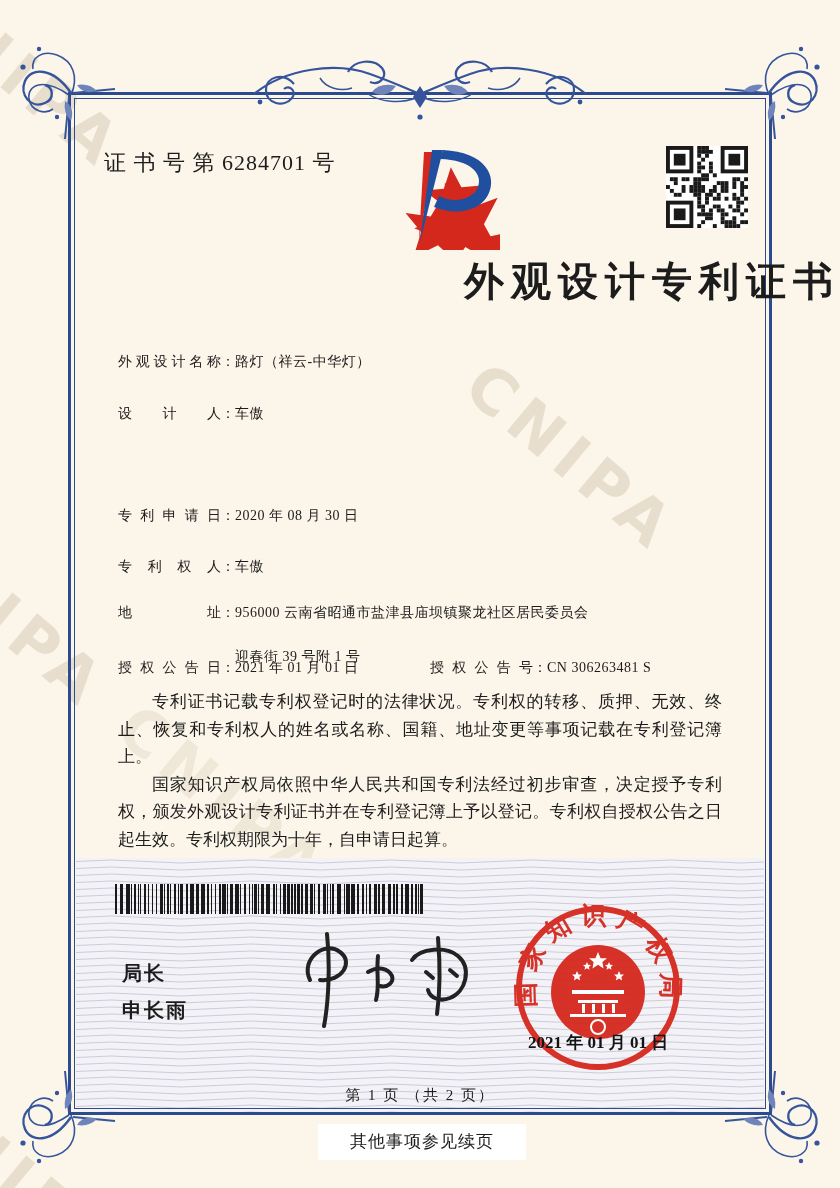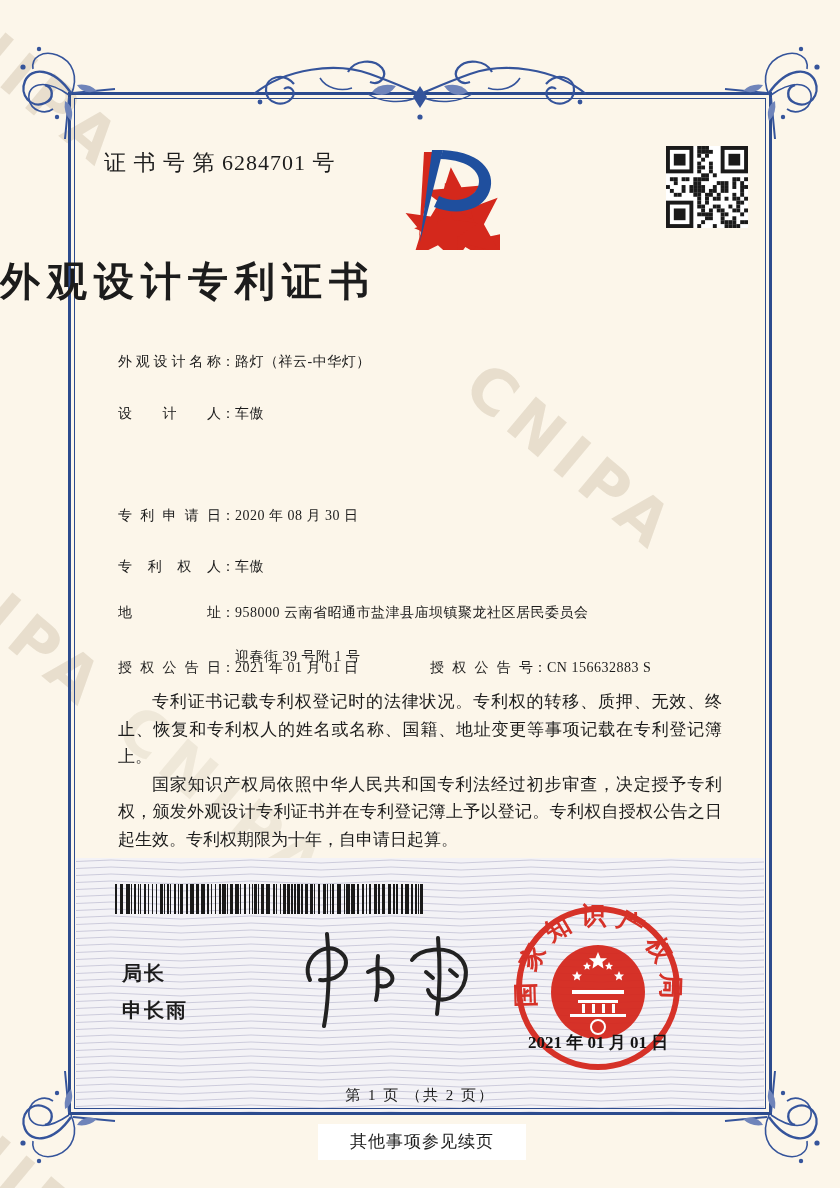--- a/index.html
+++ b/index.html
@@ -23,21 +23,21 @@
   .frame{position:absolute;box-sizing:border-box;z-index:2;pointer-events:none;}
   .frame.outer{left:68px;top:92px;width:704px;height:1023px;border:3px solid var(--accent-blue,#2c4b8e);}
   .frame.inner{left:74px;top:98px;width:692px;height:1011px;border:1px solid var(--accent-blue,#2c4b8e);}
 
   .orn{position:absolute;left:0;top:0;z-index:3;pointer-events:none;}
 
   
   .certno{position:absolute;left:104px;top:148px;z-index:4;font-size:22px;letter-spacing:1px;}
   .logo{position:absolute;left:340px;top:140px;z-index:4;}
   .qr{position:absolute;left:666px;top:146px;z-index:4;}
-  .title{position:absolute;left:0;right:0;top:254px;z-index:4;margin:0;text-align:left;
+  .title{position:absolute;left:0;right:0;top:254px;z-index:4;margin:0;text-align:right;
          font-size:40px;font-weight:700;letter-spacing:7px;}
 
   
   .row{position:absolute;left:118px;z-index:4;font-size:14px;line-height:20px;white-space:nowrap;}
   .lb{display:inline-block;width:103px;text-align:justify;text-align-last:justify;vertical-align:top;}
   .vl{display:inline-block;vertical-align:top;letter-spacing:.5px;}
   .vl .l2{display:block;margin-top:24px;}
   .r0{top:352px;}.r1{top:404px;}.r2{top:455px;}.r3{top:506px;}.r4{top:557px;}.r5{top:603px;}.r6{top:658px;}
   .g2{position:absolute;left:312px;top:0;white-space:nowrap;}
 
@@ -292,26 +292,26 @@
   <div class="row r1">
     <span class="lb">设计人</span><span>：</span><span class="vl">车傲</span>
   </div>
   <div class="row r3">
     <span class="lb">专利申请日</span><span>：</span><span class="vl">2020 年 08 月 30 日</span>
   </div>
   <div class="row r4">
     <span class="lb">专利权人</span><span>：</span><span class="vl">车傲</span>
   </div>
   <div class="row r5">
-    <span class="lb">地址</span><span>：</span><span class="vl"><span>958000 云南省昭通市盐津县庙坝镇聚龙社区居民委员会</span><span class="l2">迎春街 39 号附 1 号</span></span>
+    <span class="lb">地址</span><span>：</span><span class="vl"><span>956000 云南省昭通市盐津县庙坝镇聚龙社区居民委员会</span><span class="l2">迎春街 39 号附 1 号</span></span>
   </div>
   <div class="row r6">
     <span class="lb">授权公告日</span><span>：</span><span class="vl">2021 年 01 月 01 日</span>
     <span class="g2">
-      <span class="lb">授权公告号</span><span>：</span><span class="vl">CN 156632883 S</span>
+      <span class="lb">授权公告号</span><span>：</span><span class="vl">CN 306263481 S</span>
     </span>
   </div>
 
   <div class="paras">
     <p>专利证书记载专利权登记时的法律状况。专利权的转移、质押、无效、终止、恢复和专利权人的姓名或名称、国籍、地址变更等事项记载在专利登记簿上。</p>
     <p>国家知识产权局依照中华人民共和国专利法经过初步审查，决定授予专利权，颁发外观设计专利证书并在专利登记簿上予以登记。专利权自授权公告之日起生效。专利权期限为十年，自申请日起算。</p>
   </div>
 
   <div class="barcode">
       <i style="left:0px;width:2px"></i>

